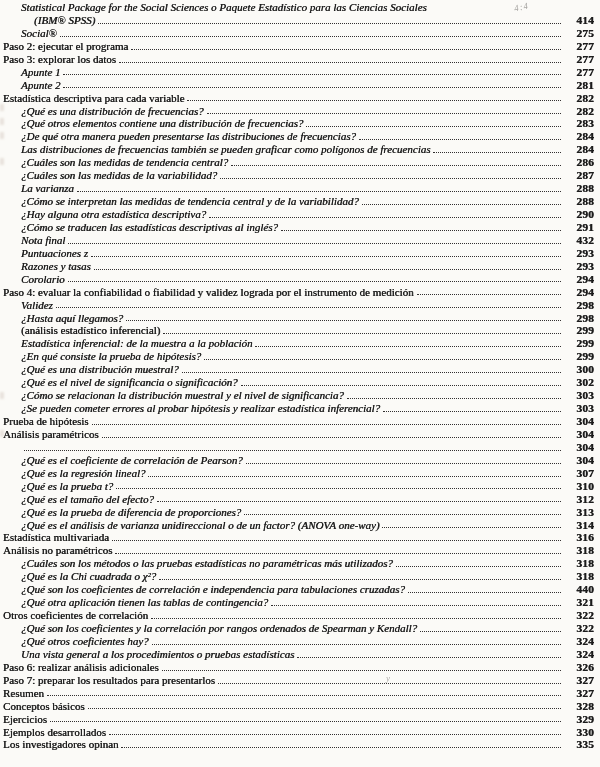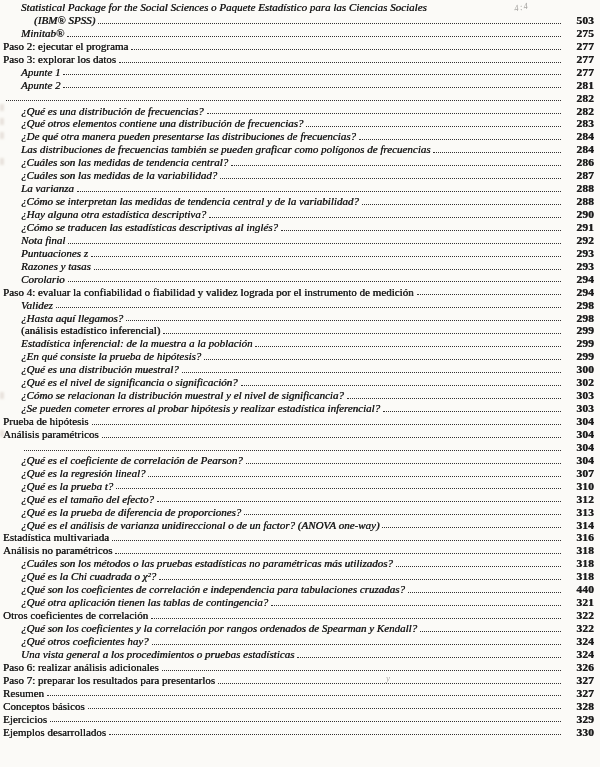--- a/index.html
+++ b/index.html
@@ -76,24 +76,24 @@
 <body>
 
 <div class="page">
   <div>
       <div class="row ind1 it">
         <span class="txt">Statistical Package for the Social Sciences o Paquete Estadístico para las Ciencias Sociales</span>
       </div>
       <div class="row ind2 it">
         <span class="txt">(IBM® SPSS)</span>
         <span class="leader"></span>
-        <span class="pg">503</span>
-      </div>
-      <div class="row ind1 it">
-        <span class="txt">Minitab®</span>
+        <span class="pg">414</span>
+      </div>
+      <div class="row ind1 it">
+        <span class="txt">Social®</span>
         <span class="leader"></span>
         <span class="pg">275</span>
       </div>
       <div class="row ind0">
         <span class="txt">Paso 2: ejecutar el programa</span>
         <span class="leader"></span>
         <span class="pg">277</span>
       </div>
       <div class="row ind0">
         <span class="txt">Paso 3: explorar los datos</span>
@@ -104,20 +104,21 @@
         <span class="txt">Apunte 1</span>
         <span class="leader"></span>
         <span class="pg">277</span>
       </div>
       <div class="row ind1 it">
         <span class="txt">Apunte 2</span>
         <span class="leader"></span>
         <span class="pg">281</span>
       </div>
       <div class="row ind0">
+        <span class="txt">Estadística descriptiva para cada variable</span>
         <span class="leader"></span>
         <span class="pg">282</span>
       </div>
       <div class="row ind1 it">
         <span class="txt">¿Qué es una distribución de frecuencias?</span>
         <span class="leader"></span>
         <span class="pg">282</span>
       </div>
       <div class="row ind1 it">
         <span class="txt">¿Qué otros elementos contiene una distribución de frecuencias?</span>
@@ -160,21 +161,21 @@
         <span class="pg">290</span>
       </div>
       <div class="row ind1 it">
         <span class="txt">¿Cómo se traducen las estadísticas descriptivas al inglés?</span>
         <span class="leader"></span>
         <span class="pg">291</span>
       </div>
       <div class="row ind1 it">
         <span class="txt">Nota final</span>
         <span class="leader"></span>
-        <span class="pg">292</span>
+        <span class="pg">432</span>
       </div>
       <div class="row ind1 it">
         <span class="txt">Puntuaciones z</span>
         <span class="leader"></span>
         <span class="pg">293</span>
       </div>
       <div class="row ind1 it">
         <span class="txt">Razones y tasas</span>
         <span class="leader"></span>
         <span class="pg">293</span>
@@ -350,20 +351,25 @@
       </div>
       <div class="row ind0">
         <span class="txt">Ejercicios</span>
         <span class="leader"></span>
         <span class="pg">329</span>
       </div>
       <div class="row ind0">
         <span class="txt">Ejemplos desarrollados</span>
         <span class="leader"></span>
         <span class="pg">330</span>
+      </div>
+      <div class="row ind0">
+        <span class="txt">Los investigadores opinan</span>
+        <span class="leader"></span>
+        <span class="pg">335</span>
       </div>
     </div>
 </div>
 
 <span class="pencil-mark">4:4</span>
 <span class="stray-mark">y</span>
 <div class="smudge" style="top:104px"></div>
 <div class="smudge" style="top:118px"></div>
 <div class="smudge" style="top:132px"></div>
 <div class="smudge" style="top:158px"></div>

